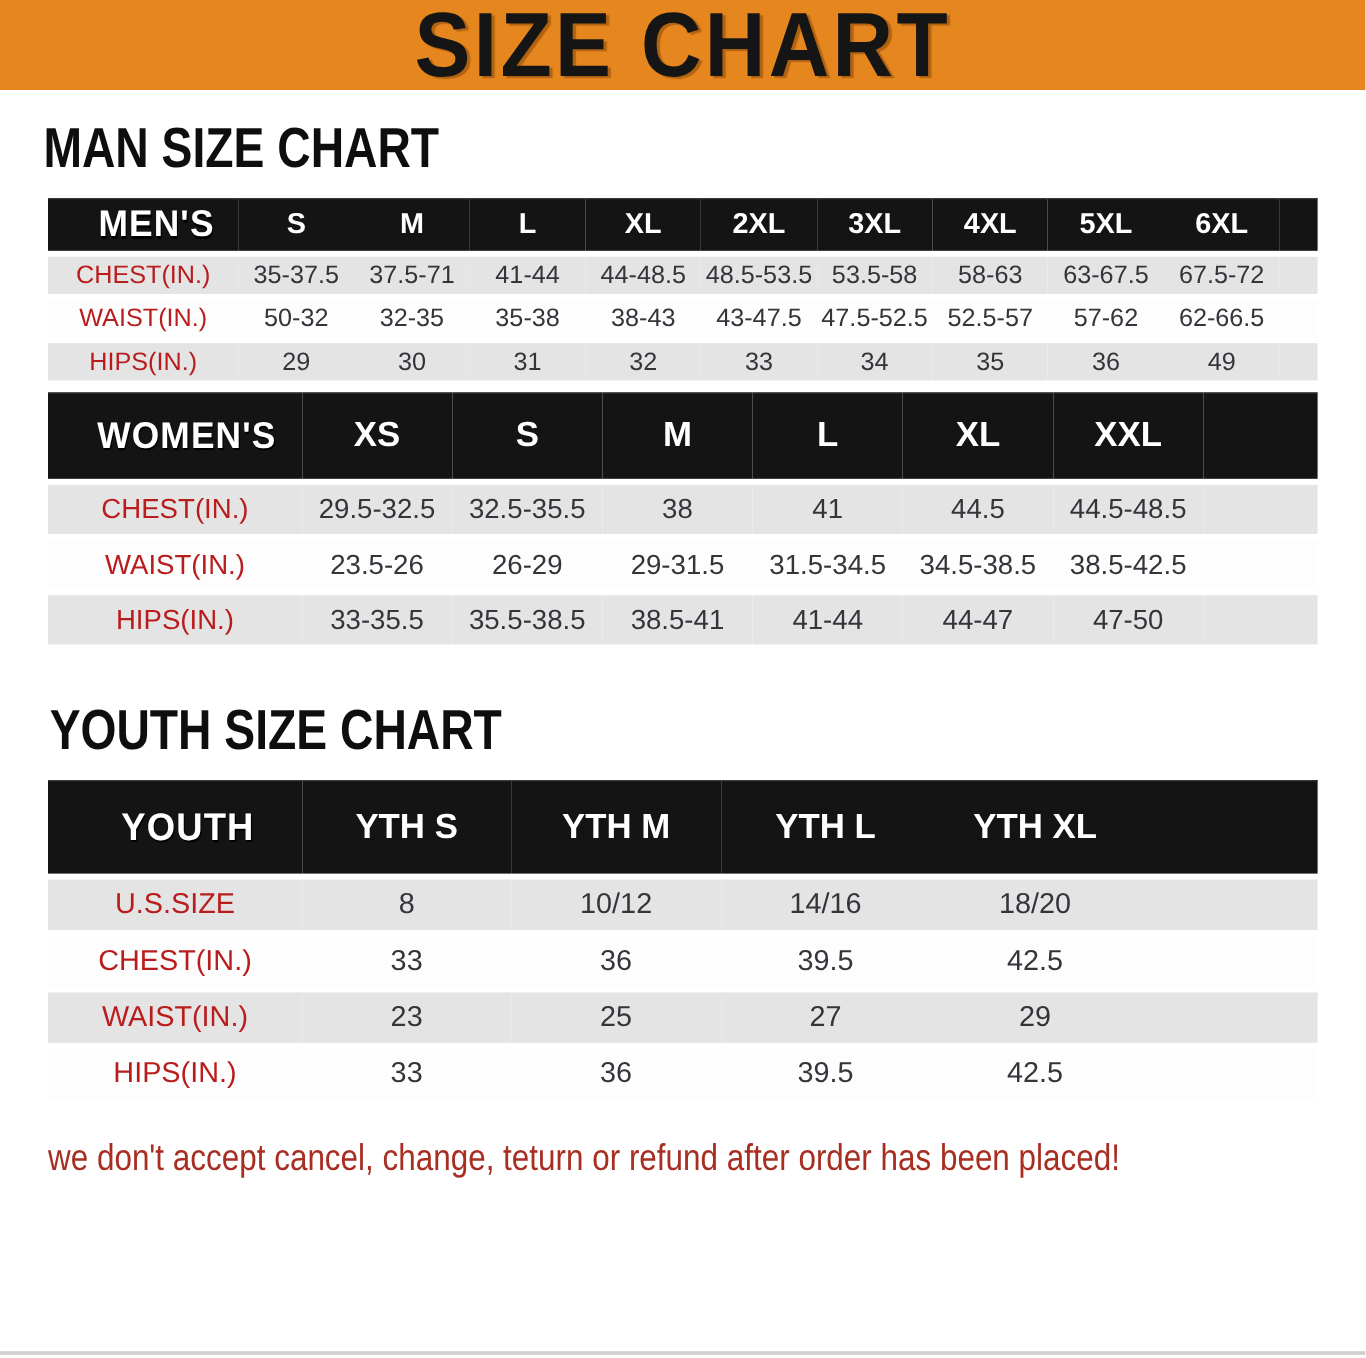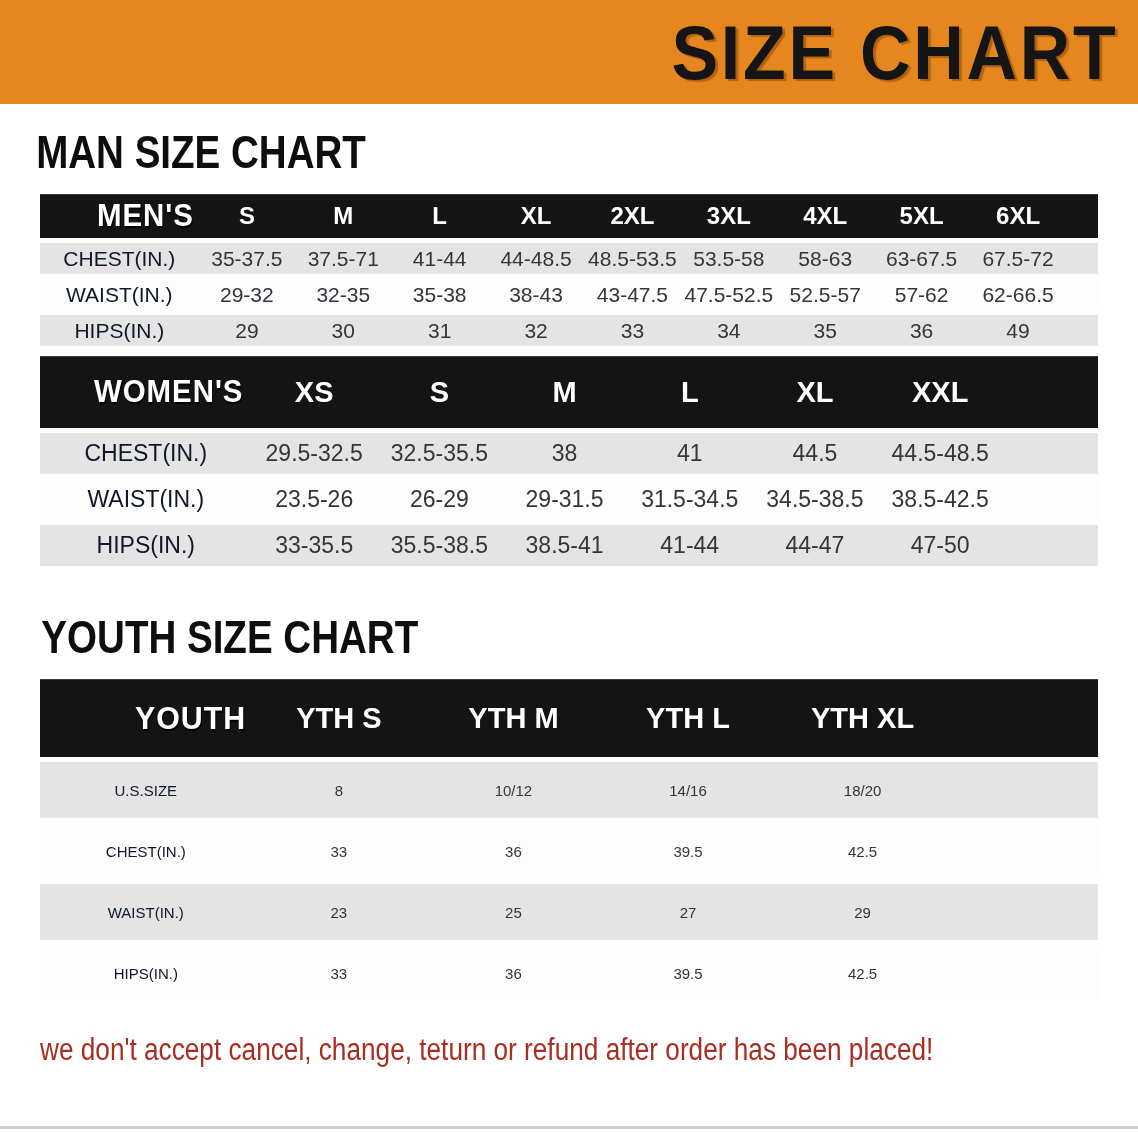--- a/index.html
+++ b/index.html
@@ -15,23 +15,23 @@
   html,body{width:1138px;background:#ffffff;}
   body{
     height:1132px;
     overflow:hidden;
     position:relative;
     font-family:"Liberation Sans", sans-serif;
   }
 
   
   .banner{
-    width:1138px;height:104px;
+    width:1138px;height:75px;
     background:var(--banner-bg);
-    display:flex;align-items:center;justify-content:flex-end;
+    display:flex;align-items:center;justify-content:center;
   }
   .banner-title{
     display:inline-block;
     font-size:76px;font-weight:700;
     color:#151515;
     letter-spacing:3px;
     transform:scaleX(0.92);
     text-shadow:3px 2px 1px rgba(110,55,0,0.45);
     white-space:nowrap;
   }
@@ -61,56 +61,56 @@
     border-spacing:0 5px;
     table-layout:fixed;
   }
   thead th{
     background:var(--band-bg);
     color:#fff;
     font-weight:700;
     text-align:center;
     box-shadow:inset 0 1px 0 #3a3a3a;
   }
-  th.t-label{text-align:right;padding-left:28px;}
+  th.t-label{text-align:center;padding-left:28px;}
   th.t-label .big-label{
     display:inline-block;
     font-weight:700;
     letter-spacing:1px;
     transform:scaleX(0.95);
     transform-origin:left center;
     text-shadow:1px 2px 0 #000;
     white-space:nowrap;
   }
   tbody tr:nth-child(odd) td{background:var(--row-gray);}
   tbody tr:nth-child(even) td{background:var(--row-white);}
   tbody td{
     text-align:center;
     color:var(--cell-text);
     white-space:nowrap;
   }
-  td.r-label{font-size:23px;color:#0f172a;}
+  td.r-label{font-size:23px;color:#b91c1c;}
 
   
   .section-0 thead th{height:44px;font-size:24px;}
   .section-0 th.t-label .big-label{font-size:31px;}
   .section-0 tbody td{height:31px;font-size:21px;}
   .section-0 td.r-label{font-size:21px;}
   .section-0 col.c-label{width:15%;}
   .section-0 col.c-spacer{width:3%;}
 
   .section-1 thead th{height:72px;font-size:29px;}
   .section-1 th.t-label .big-label{font-size:31px;}
   .section-1 tbody td{height:41px;font-size:23px;}
   .section-1 col.c-label{width:20%;}
   .section-1 col.c-spacer{width:9%;}
 
   .section-2 thead th{height:78px;font-size:29px;}
   .section-2 th.t-label .big-label{font-size:32px;}
-  .section-2 tbody td{height:56px;font-size:15px;}
+  .section-2 tbody td{height:42px;font-size:24px;}
   .section-2 col.c-label{width:20%;}
   .section-2 col.c-spacer{width:14%;}
 
   
   .footer-note{
     margin:22px 0 0 40px;
     color:var(--footer-red);
   }
   .footer-note .line{
     display:block;
@@ -180,21 +180,21 @@
             <td class="r-val">44-48.5</td>
             <td class="r-val">48.5-53.5</td>
             <td class="r-val">53.5-58</td>
             <td class="r-val">58-63</td>
             <td class="r-val">63-67.5</td>
             <td class="r-val">67.5-72</td>
             <td class="r-spacer"></td>
           </tr>
           <tr>
             <td class="r-label">WAIST(IN.)</td>
-            <td class="r-val">29-32</td>
+            <td class="r-val">50-32</td>
             <td class="r-val">32-35</td>
             <td class="r-val">35-38</td>
             <td class="r-val">38-43</td>
             <td class="r-val">43-47.5</td>
             <td class="r-val">47.5-52.5</td>
             <td class="r-val">52.5-57</td>
             <td class="r-val">57-62</td>
             <td class="r-val">62-66.5</td>
             <td class="r-spacer"></td>
           </tr>

